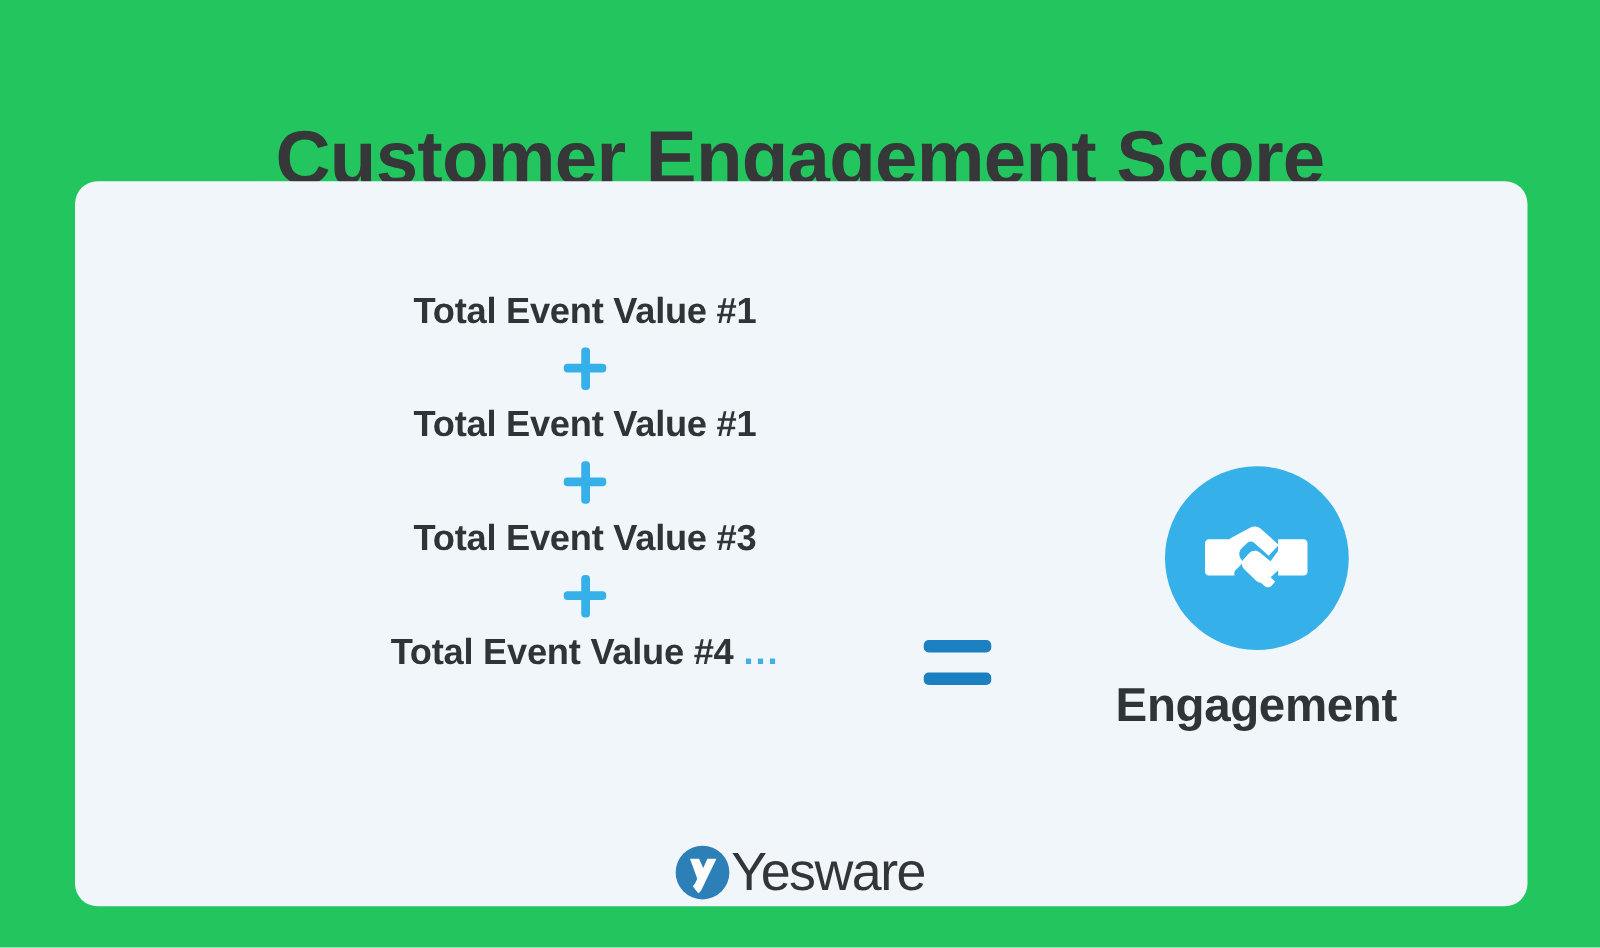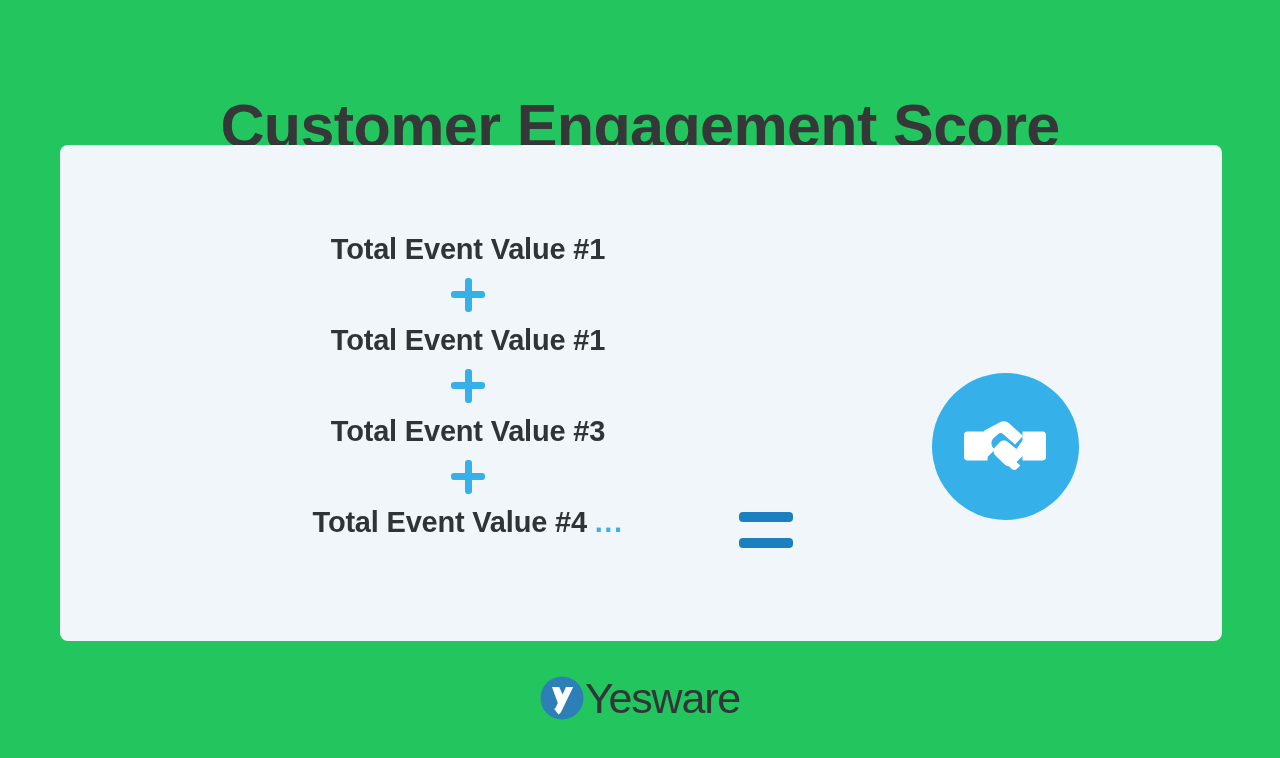--- a/index.html
+++ b/index.html
@@ -35,23 +35,23 @@
     line-height: 78px;
     white-space: nowrap;
   }
 
   
   .formula-card {
     position: absolute;
     left: 60px;
     top: 145px;
     width: 1162px;
-    height: 496px;
+    height: 580px;
     background: #f0f6f9;
-    border-radius: 8px;
+    border-radius: 18px;
   }
 
   
   .sum-column {
     position: absolute;
     left: 158px;
     top: 85px;
     width: 500px;
     text-align: center;
   }
@@ -235,20 +235,21 @@
             <path d="M22.0 14.8 L38.0 6.2 C41.0 4.6 44.6 5.0 47.1 7.3 L61.0 20.0 L53.0 28.5 L41.0 18.0 C39.6 16.8 37.6 16.8 36.2 18.0 L31.6 22.3 C28.8 24.9 28.7 29.3 31.4 32.0 L33.0 33.6 L24.0 42.6 L22.0 40.8 Z"></path>
 
             <path d="M62.0 22.6 L70.2 31.0 L52.0 48.4 C49.4 50.9 45.3 50.9 42.7 48.4 L33.4 39.4 C31.0 37.1 30.9 33.3 33.2 30.9 L37.5 26.4 C39.7 24.1 43.3 23.9 45.8 25.9 L54.4 32.9 Z"></path>
 
             <path d="M44.5 48.0 L49.5 52.8 C51.1 54.3 53.5 54.2 55.0 52.7 L58.2 49.4 L49.6 41.2 Z"></path>
           </g>
         </svg>
       </div>
 
       <div class="result-label">
+        <div>Engagement</div>
       </div>
 
     </div>
 
   </div>
 
   <div class="brand-logo">
     <svg class="brand-mark" viewBox="0 0 44 44" aria-hidden="true">
       <circle cx="22" cy="22" r="21.5" fill="#2d7fb8"></circle>
       <path d="M12.0 11.0 L19.2 11.0 L22.6 18.4 L25.9 11.0 L33.2 11.0 L25.3 27.2 L25.3 27.2 L21.6 34.9 C20.9 36.4 19.9 37.6 18.6 38.6 L14.2 33.0 C15.0 32.3 15.7 31.4 16.2 30.4 L17.8 27.0 Z" fill="#ffffff"></path>

